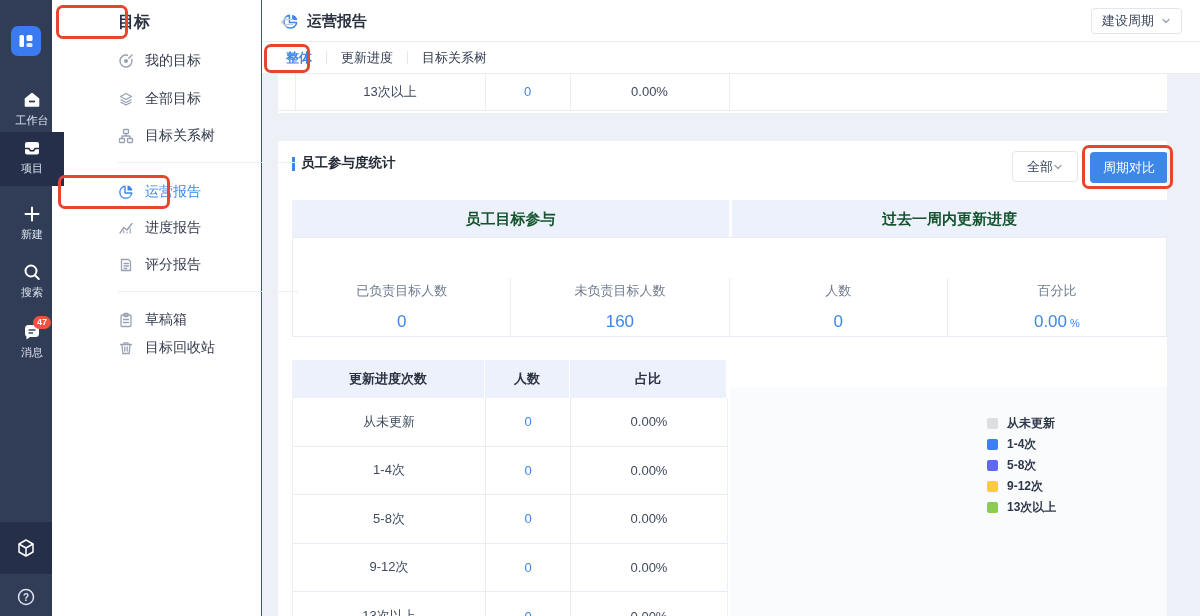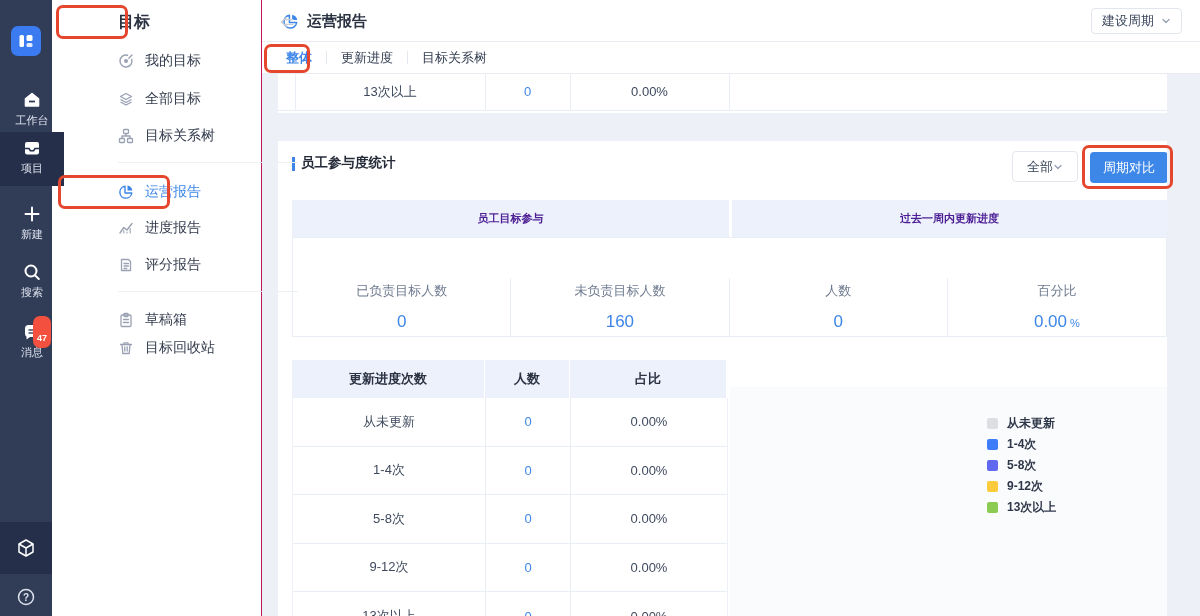--- a/index.html
+++ b/index.html
@@ -12,21 +12,21 @@
   svg { display:block; }
 
   
   .rail { position:absolute; left:0; top:0; width:52px; height:616px; background:#313c56; z-index:5; }
   .rail-logo { position:absolute; left:11px; top:26px; width:30px; height:30px; border-radius:7px;
     background:#3a7bf2; display:flex; align-items:center; justify-content:center; }
   .dnav { position:absolute; left:0; width:64px; display:flex; flex-direction:column; align-items:center;
     gap:3px; color:#dde3ef; font-size:11px; padding-top:6px; }
   .dnav.sel { background:#252f49; }
   .dnav .ic { position:relative; width:20px; height:20px; }
-  .badge { position:absolute; top:-6px; left:11px; min-width:18px; height:13px; padding:16px 3px;
+  .badge { position:absolute; top:-6px; left:11px; min-width:18px; height:13px; padding:0 3px;
     background:#f4503f; border-radius:7px; color:#fff; font-size:9px; line-height:13px;
     text-align:center; font-weight:bold; }
   .railbtn { position:absolute; left:0; width:52px; display:flex; align-items:center; justify-content:center; }
   .railbtn.sel { background:#252f49; }
 
   
   .side { position:absolute; left:52px; top:0; width:210px; height:616px; background:#fff;
     border-right:1px solid #be185d; z-index:4; }
   .side-title { position:absolute; left:66px; top:12px; font-size:16px; font-weight:bold; color:#2a3140; }
   .collapse { position:absolute; left:226px; top:13px; color:#c6ccd8; }
@@ -64,21 +64,21 @@
   .sec-bar { position:absolute; left:14px; top:16px; width:3px; height:14px; background:#3d86e8; }
   .sec-title { position:absolute; left:23px; top:13px; font-size:13.5px; font-weight:bold; color:#252b38; }
   .filter-btn { position:absolute; left:734px; top:10px; width:66px; height:31px;
     border:1px solid #e2e6ed; border-radius:4px; background:#fff; display:flex; align-items:center;
     justify-content:center; font-size:13px; color:#3a465c; cursor:pointer; }
   .compare-btn { position:absolute; left:812px; top:11px; width:78px; height:31px;
     background:#3d87e8; border:none; border-radius:4px; color:#fff; font-size:13px; cursor:pointer;
     font-family:inherit; }
 
   .p-head { position:absolute; top:59px; height:37px; background:#ecf1fb; text-align:center;
-    line-height:37px; font-size:11px; font-weight:600; color:#4c1d95; }
+    line-height:37px; font-size:15px; font-weight:600; color:#14532d; }
   .p-body { position:absolute; left:14px; top:96px; width:875px; height:100px;
     border:1px solid #e9eef5; display:flex; }
   .p-cell { flex:1 1 25%; border-right:1px solid #e9eef5; display:flex; flex-direction:column;
     align-items:center; justify-content:center; gap:12px;margin-top:40px; }
   .p-cell:last-child { border-right:none; }
   .p-label { font-size:13px; color:#6e7a8e; }
   .p-value { font-size:17px; color:#3d86e8; }
   .p-suffix { font-size:11px; margin-left:3px; }
 
   .u-table { position:absolute; left:14px; top:219px; width:436px; }

